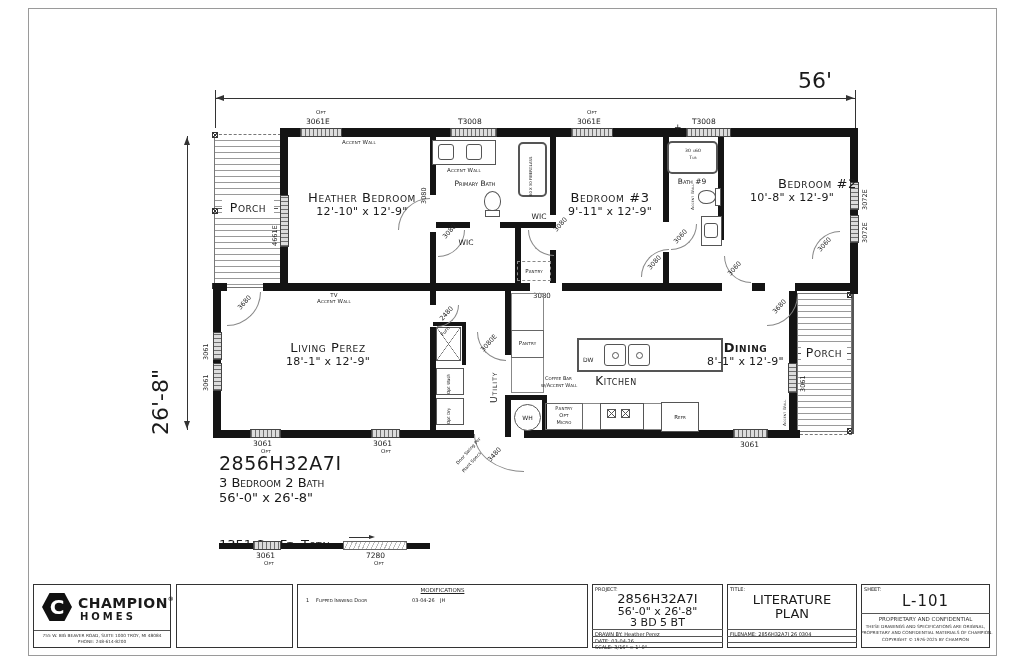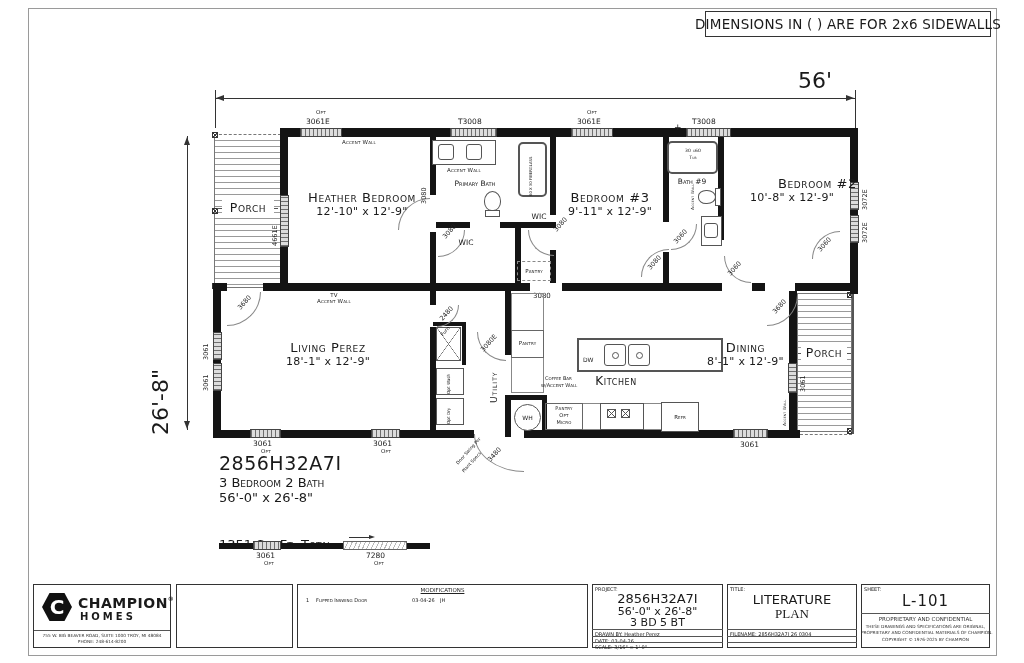--- a/index.html
+++ b/index.html
@@ -42,23 +42,20 @@
   .dash-h{position:absolute;border-top:1px dashed #777;}
   .legal{position:absolute;font-size:4.3px;text-align:center;white-space:nowrap;color:#333;}
 </style>
 </head>
 <body>
 
 <div id="sheet">
 
   <div class="abs" style="left:28px;top:8px;width:967px;height:646px;border:1px solid #9a9a9a;"></div>
 
-  <div class="abs" style="left:705px;top:11px;width:284px;height:24px;border:1.5px solid #333;background:#fff;display:flex;align-items:center;justify-content:center;">
-    <span style="font-size:13.5px;letter-spacing:.2px;white-space:nowrap;">DIMENSIONS IN ( ) ARE FOR 2x6 SIDEWALLS</span>
-  </div>
 
   <div class="dline" style="left:216px;top:98px;width:639px;height:1px;"></div>
   <div class="dline" style="left:215px;top:90px;width:1px;height:38px;"></div>
   <div class="dline" style="left:855px;top:90px;width:1px;height:38px;"></div>
   <div class="ar" style="left:216px;top:95px;border-width:3px 8px 3px 0;border-color:transparent #333 transparent transparent;"></div>
   <div class="ar" style="left:846px;top:95px;border-width:3px 0 3px 8px;border-color:transparent transparent transparent #333;"></div>
   <div class="abs" style="left:795px;top:68px;font-size:22px;background:#fff;padding:0 3px;">56'</div>
 
   <div class="dline" style="left:187px;top:136px;width:1px;height:294px;"></div>
   <div class="ar" style="left:184px;top:137px;border-width:0 3px 8px 3px;border-color:transparent transparent #333 transparent;"></div>
@@ -267,21 +264,21 @@
   <div class="rsize" style="left:545px;top:205px;width:130px;">9'-11" x 12'-9"</div>
 
   <div class="rname" style="left:727px;top:176px;width:130px;text-align:right;">Bedroom #2</div>
   <div class="rsize" style="left:727px;top:191px;width:130px;">10'-8" x 12'-9"</div>
 
   <div class="rname" style="left:258px;top:340px;width:140px;">Living Perez</div>
   <div class="rsize" style="left:258px;top:355px;width:140px;">18'-1" x 12'-9"</div>
 
   <div class="rname" style="left:584px;top:374px;width:64px;font-size:12px;">Kitchen</div>
 
-  <div class="rname" style="left:698px;top:340px;width:95px;">Dining</div>
+  <div class="rname" style="left:698px;top:340px;width:95px;font-weight:bold;">Dining</div>
   <div class="rsize" style="left:698px;top:355px;width:95px;">8'-1" x 12'-9"</div>
 
   <div class="tiny" style="left:338px;top:139px;width:42px;">Accent Wall</div>
   <div class="tiny" style="left:320px;top:292px;width:28px;">TV</div>
   <div class="tiny" style="left:313px;top:298px;width:42px;">Accent Wall</div>
   <div class="tiny vtext" style="left:782px;top:396px;height:34px;font-size:4.3px;">Accent Wall</div>
 
   <div class="abs" style="left:219px;top:452px;font-size:19px;letter-spacing:.5px;">2856H32A7I</div>
   <div class="abs sc" style="left:219px;top:475px;font-size:13px;">3 Bedroom 2 Bath</div>
   <div class="abs" style="left:219px;top:490px;font-size:13px;">56'-0" x 26'-8"</div>
@@ -328,21 +325,21 @@
   <div class="thinln" style="left:592px;top:629px;width:131px;height:1px;"></div>
   <div class="tb-lab" style="left:595px;top:631px;">DRAWN BY: Heather Perez</div>
   <div class="thinln" style="left:592px;top:636px;width:131px;height:1px;"></div>
   <div class="tb-lab" style="left:595px;top:638px;">DATE: 03-04-26</div>
   <div class="thinln" style="left:592px;top:642px;width:131px;height:1px;"></div>
   <div class="tb-lab" style="left:595px;top:644px;">SCALE: 3/16" = 1'-0"</div>
 
   <div class="tb-box" style="left:727px;top:584px;width:130px;height:64px;"></div>
   <div class="tb-lab" style="left:730px;top:586px;">TITLE:</div>
   <div class="abs" style="left:727px;top:592px;width:130px;text-align:center;font-size:13px;">LITERATURE</div>
-  <div class="abs" style="left:727px;top:606px;width:130px;text-align:center;font-size:13px;font-family:Liberation Serif, serif;">PLAN</div>
+  <div class="abs" style="left:727px;top:606px;width:130px;text-align:center;font-size:13px;">PLAN</div>
   <div class="thinln" style="left:727px;top:629px;width:130px;height:1px;"></div>
   <div class="tb-lab" style="left:730px;top:631px;">FILENAME: 2856H32A7I 26 0304</div>
   <div class="thinln" style="left:727px;top:636px;width:130px;height:1px;"></div>
   <div class="thinln" style="left:727px;top:642px;width:130px;height:1px;"></div>
 
   <div class="tb-box" style="left:861px;top:584px;width:129px;height:64px;"></div>
   <div class="tb-lab" style="left:864px;top:586px;">SHEET:</div>
   <div class="abs" style="left:861px;top:592px;width:129px;text-align:center;font-size:15px;letter-spacing:1px;">L-101</div>
   <div class="thinln" style="left:861px;top:613px;width:129px;height:1px;"></div>
   <div class="legal" style="left:861px;top:616px;width:129px;font-size:5.5px;">PROPRIETARY AND CONFIDENTIAL</div>

